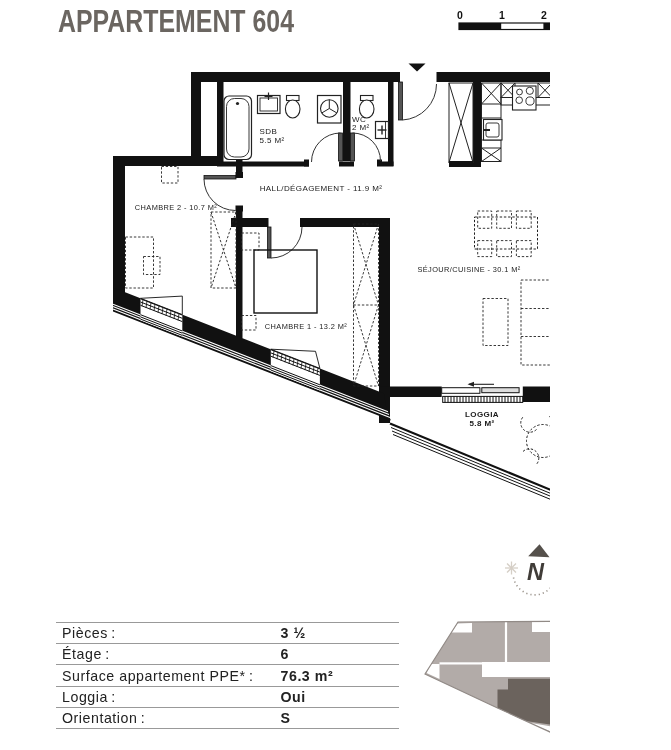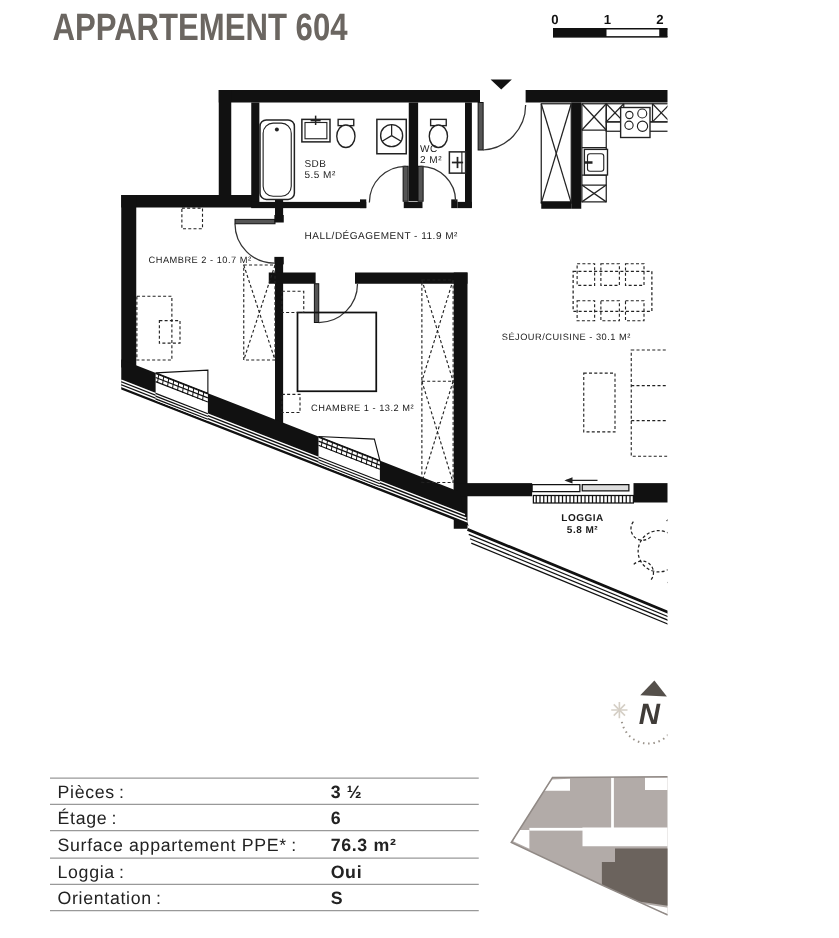--- a/index.html
+++ b/index.html
@@ -1,17 +1,17 @@
 <!DOCTYPE html>
 <html><head>
 <meta charset="utf-8">
 <style>
   html,body{margin:0;padding:0;background:#ffffff;}
   .page{position:relative;width:534px;height:750px;background:#ffffff;overflow:hidden;
-        font-family:"Liberation Sans", sans-serif;}
+        font-family:"Liberation Sans", sans-serif;padding-left:16px;}
   svg text{font-family:"Liberation Sans", sans-serif;}
 </style>
 </head>
 <body>
 <div class="page">
 <svg width="671" height="750" viewBox="0 0 671 750">
 
 <text x="42" y="32" font-size="30.5" font-weight="bold" fill="#6b6661" textLength="236" lengthAdjust="spacingAndGlyphs">APPARTEMENT 604</text>
 
 <g id="scalebar">

